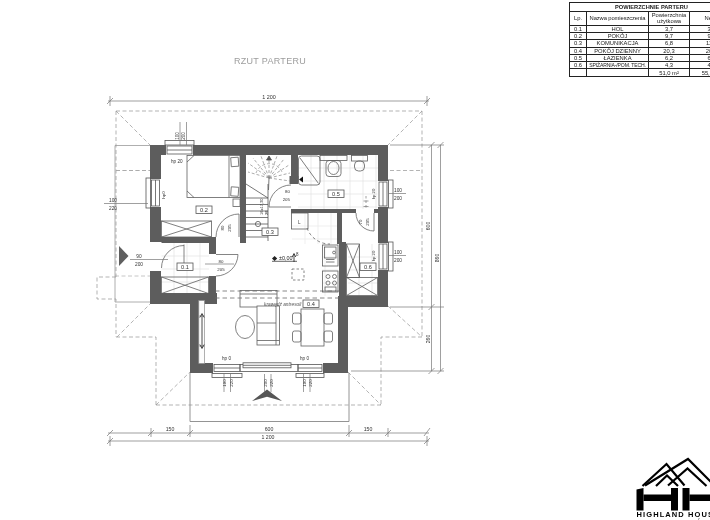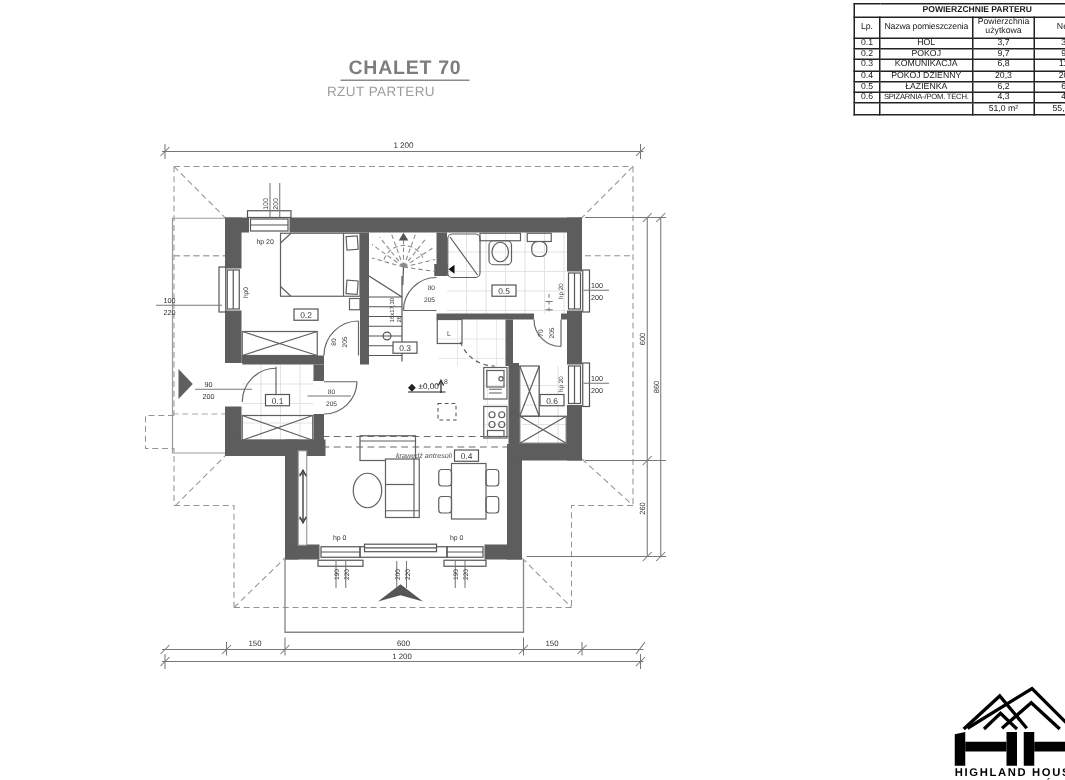--- a/index.html
+++ b/index.html
@@ -8,26 +8,22 @@
   .abs{position:absolute}
   table.areas{border-collapse:collapse;table-layout:fixed;background:#fff;
      font-family:"Liberation Sans",sans-serif;color:#1a1a1a}
   table.areas td,table.areas th{border:1px solid #222;padding:0;text-align:center;
      font-weight:normal;overflow:hidden;white-space:nowrap}
 </style>
 </head>
 <body>
 <div class="page">
 
-<div class="abs" style="left:200px;top:36px;width:140px;text-align:center;">
-  <div style="font-size:13px;font-weight:bold;color:#7d7d7d;letter-spacing:0.5px;
-       border-bottom:1.3px solid #8a8a8a;display:inline-block;padding:0 5px 0.5px 5px;">CHALET 70</div>
-</div>
-
-<div class="abs" style="left:184px;top:56px;width:140px;text-align:center;
+
+<div class="abs" style="left:200px;top:56px;width:140px;text-align:center;
      font-size:9px;color:#9d9d9d;letter-spacing:0.3px;">RZUT PARTERU</div>
 
 <table class="areas abs" style="left:569px;top:2px;width:164px;font-size:5.8px;border:1.5px solid #111;">
   <colgroup>
         <col style="width:17px">
         <col style="width:62px">
         <col style="width:41px">
         <col style="width:44px">
       </colgroup>
   <tbody>

